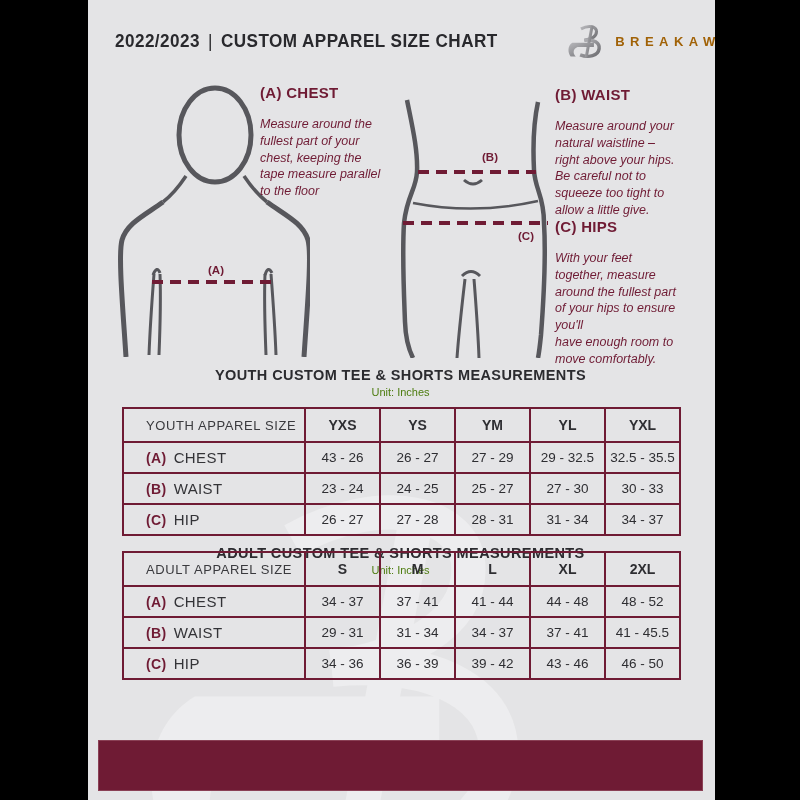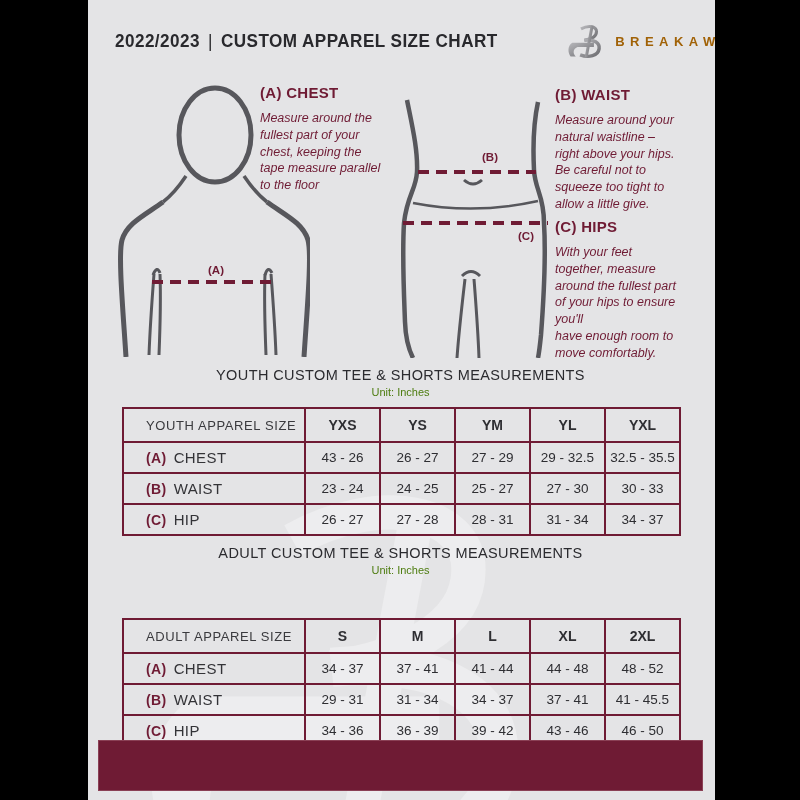--- a/index.html
+++ b/index.html
@@ -27,30 +27,30 @@
   .meas-label{position:absolute;font-weight:bold;font-size:11.5px;color:#6F1B34;transform:translateX(-50%);}
   #label-a{left:101px;top:179px;}
   #label-b{left:92px;top:56px;}
   #label-c{left:128px;top:135px;}
 
   .guide-block{position:absolute;z-index:1;}
   #chest-block{left:172px;top:84px;width:132px;}
   #waist-block{left:467px;top:86px;width:140px;}
   #hips-block{left:467px;top:218px;width:146px;}
   .guide-heading{font-weight:bold;font-size:15px;letter-spacing:.3px;color:#6F1B34;}
-  .guide-text{font-style:italic;font-size:12.5px;line-height:1.34;color:#6F1B34;white-space:pre-line;margin-top:9px;}
-
-  
-  .section-title{position:absolute;left:34px;width:557px;text-align:center;font-weight:normal;font-size:14.5px;letter-spacing:.4px;color:#2b2b2f;z-index:1;}
+  .guide-text{font-style:italic;font-size:12.5px;line-height:1.34;color:#6F1B34;white-space:pre-line;margin-top:15px;}
+
+  
+  .section-title{position:absolute;left:34px;width:557px;text-align:center;font-weight:bold;font-size:14.5px;letter-spacing:.4px;color:#2b2b2f;z-index:1;}
   .unit-line{position:absolute;left:34px;width:557px;text-align:center;font-size:11px;color:#4d7c0f;z-index:1;}
   #youth-title{top:367px;} #youth-unit{top:386px;}
   #adult-title{top:545px;} #adult-unit{top:564px;}
 
   table.size-table{position:absolute;left:34px;width:557px;border-collapse:collapse;table-layout:fixed;z-index:1;}
-  #youth-table{top:407px;} #adult-table{top:618px;}
+  #youth-table{top:407px;} #adult-table{top:551px;}
   .size-table th,.size-table td{border:2px solid #6F1B34;padding:0;}
   .size-table col.c0{width:182px;} .size-table col.cn{width:75px;}
   .size-table thead tr{height:34px;} .size-table tbody tr{height:31px;}
   th.col-label{font-weight:400;font-size:13px;letter-spacing:.6px;color:#3a3a3e;text-align:left;padding-left:22px;}
   th.col-size{font-weight:bold;font-size:14px;color:#2e2e32;text-align:center;}
   td.row-label{text-align:left;padding-left:22px;font-size:15px;color:#333337;letter-spacing:.4px;}
   td.row-label .prefix{font-weight:bold;color:#6F1B34;font-size:14px;margin-right:7px;}
   td.val{text-align:center;font-size:13.5px;color:#2e2e32;}
 
   

